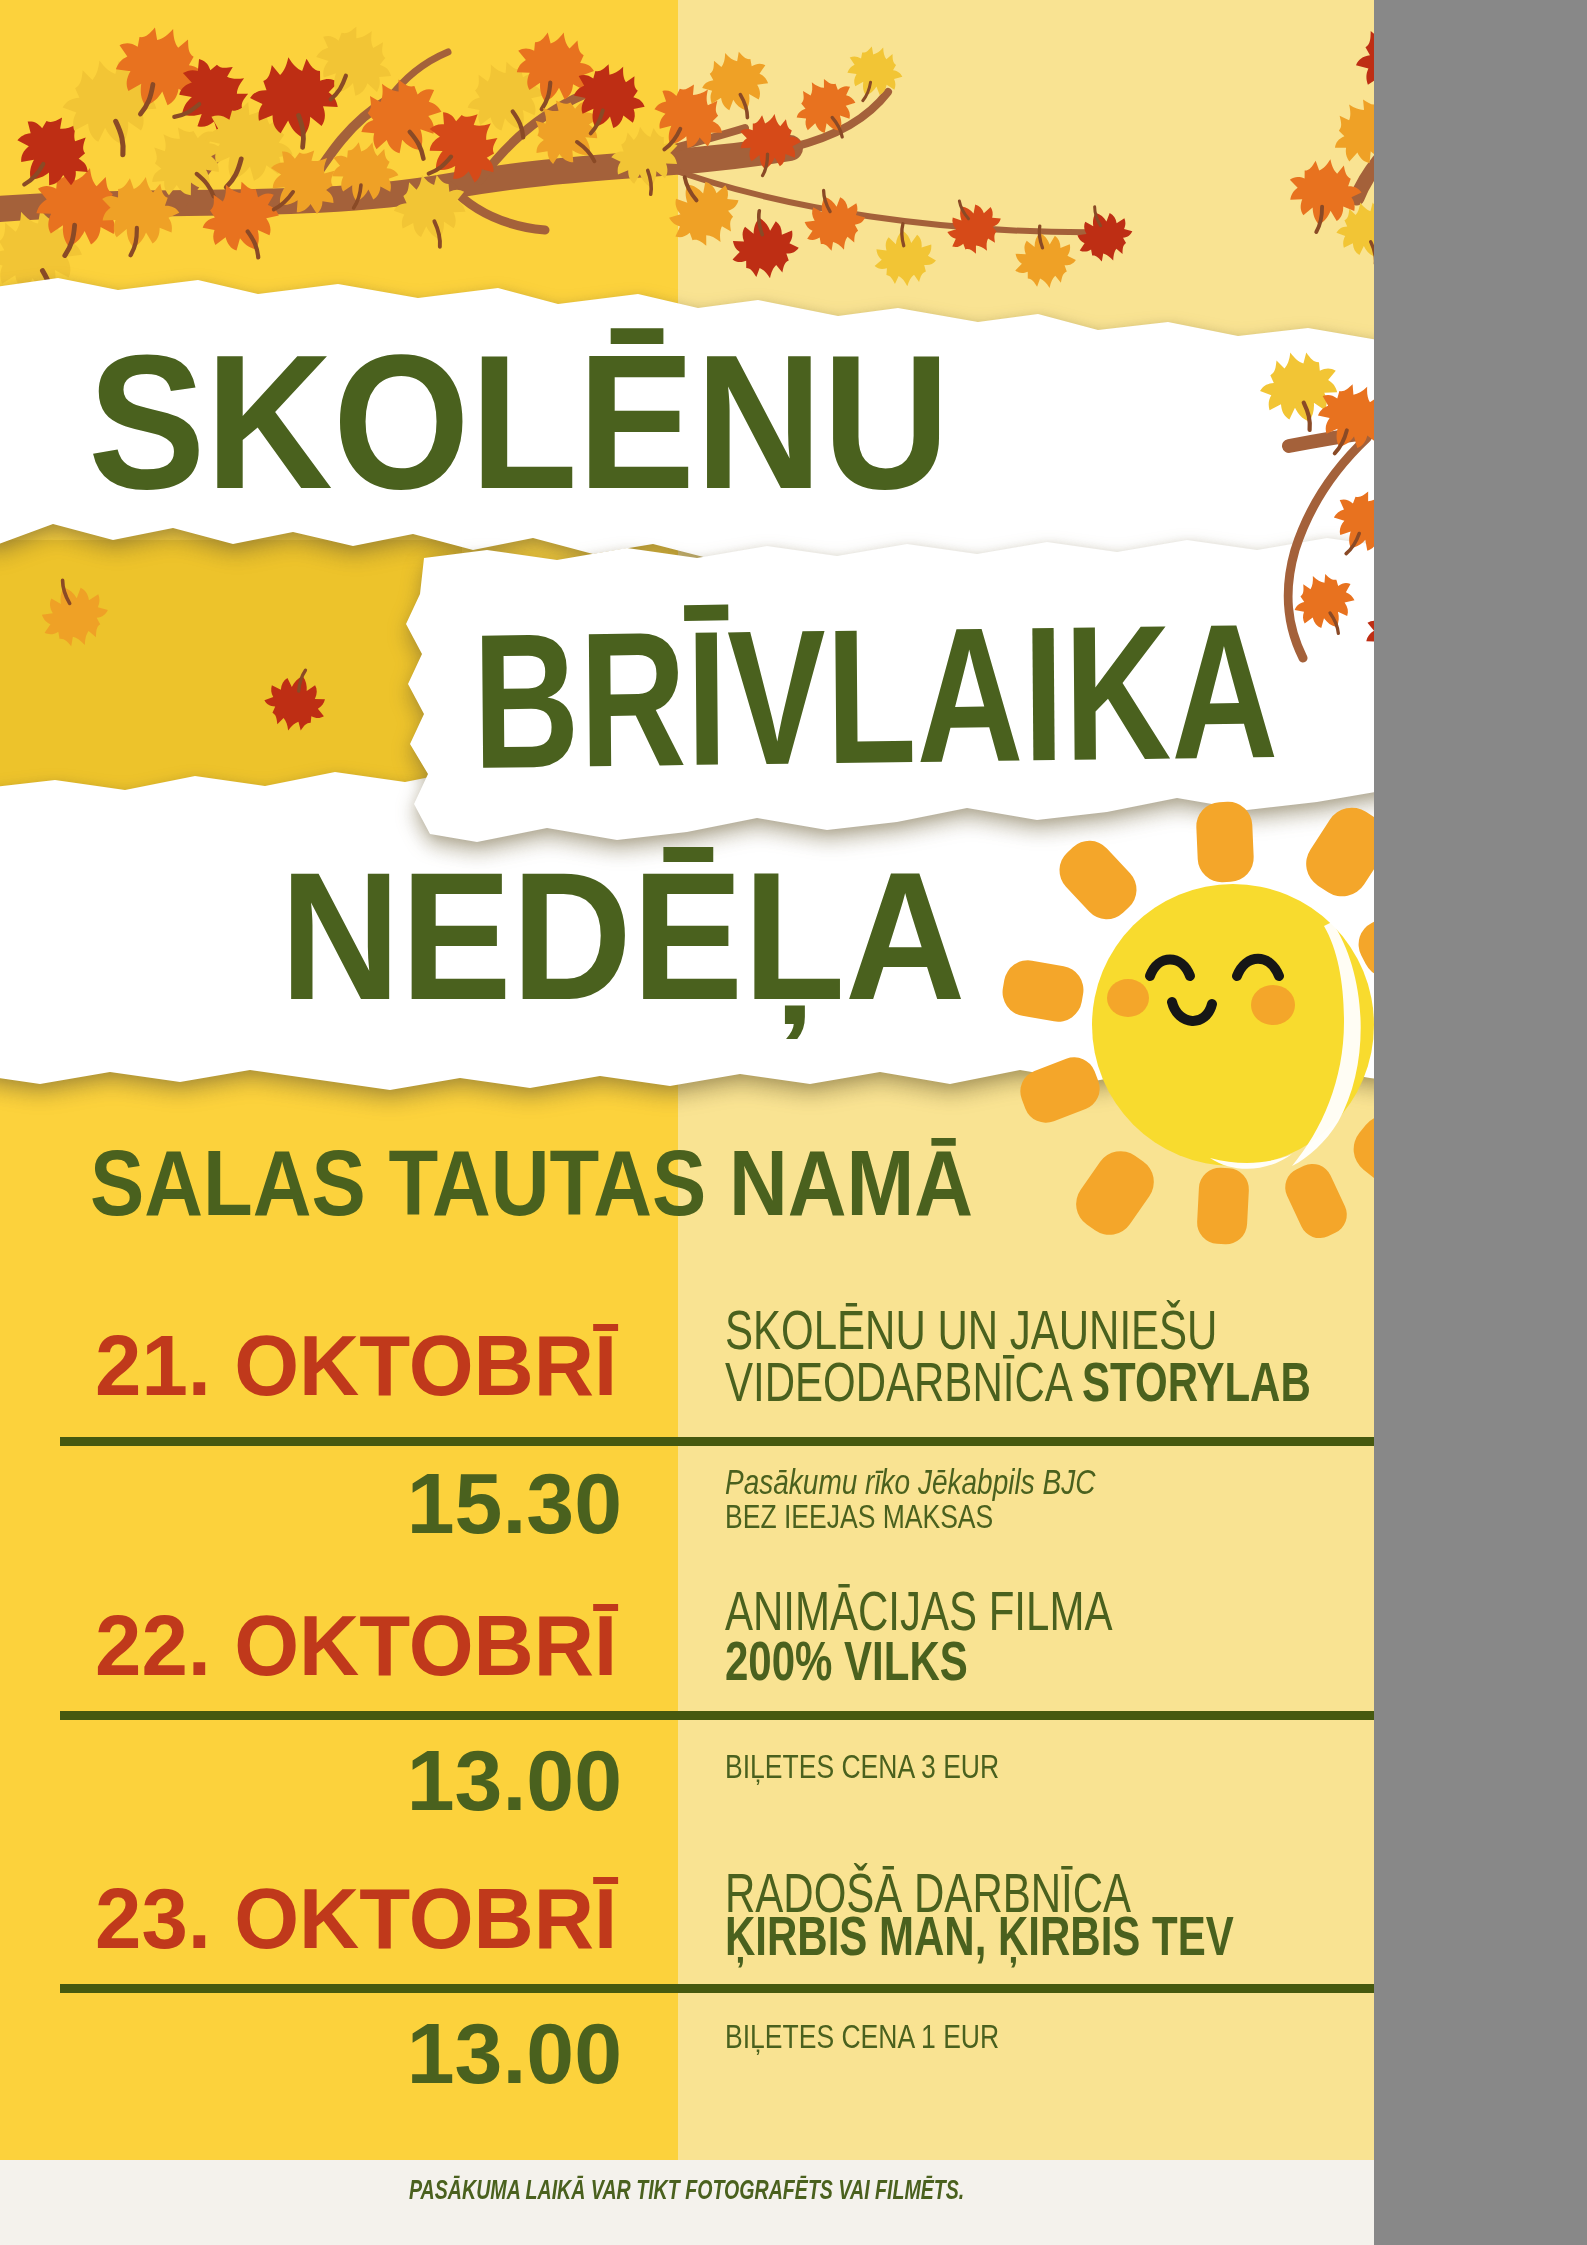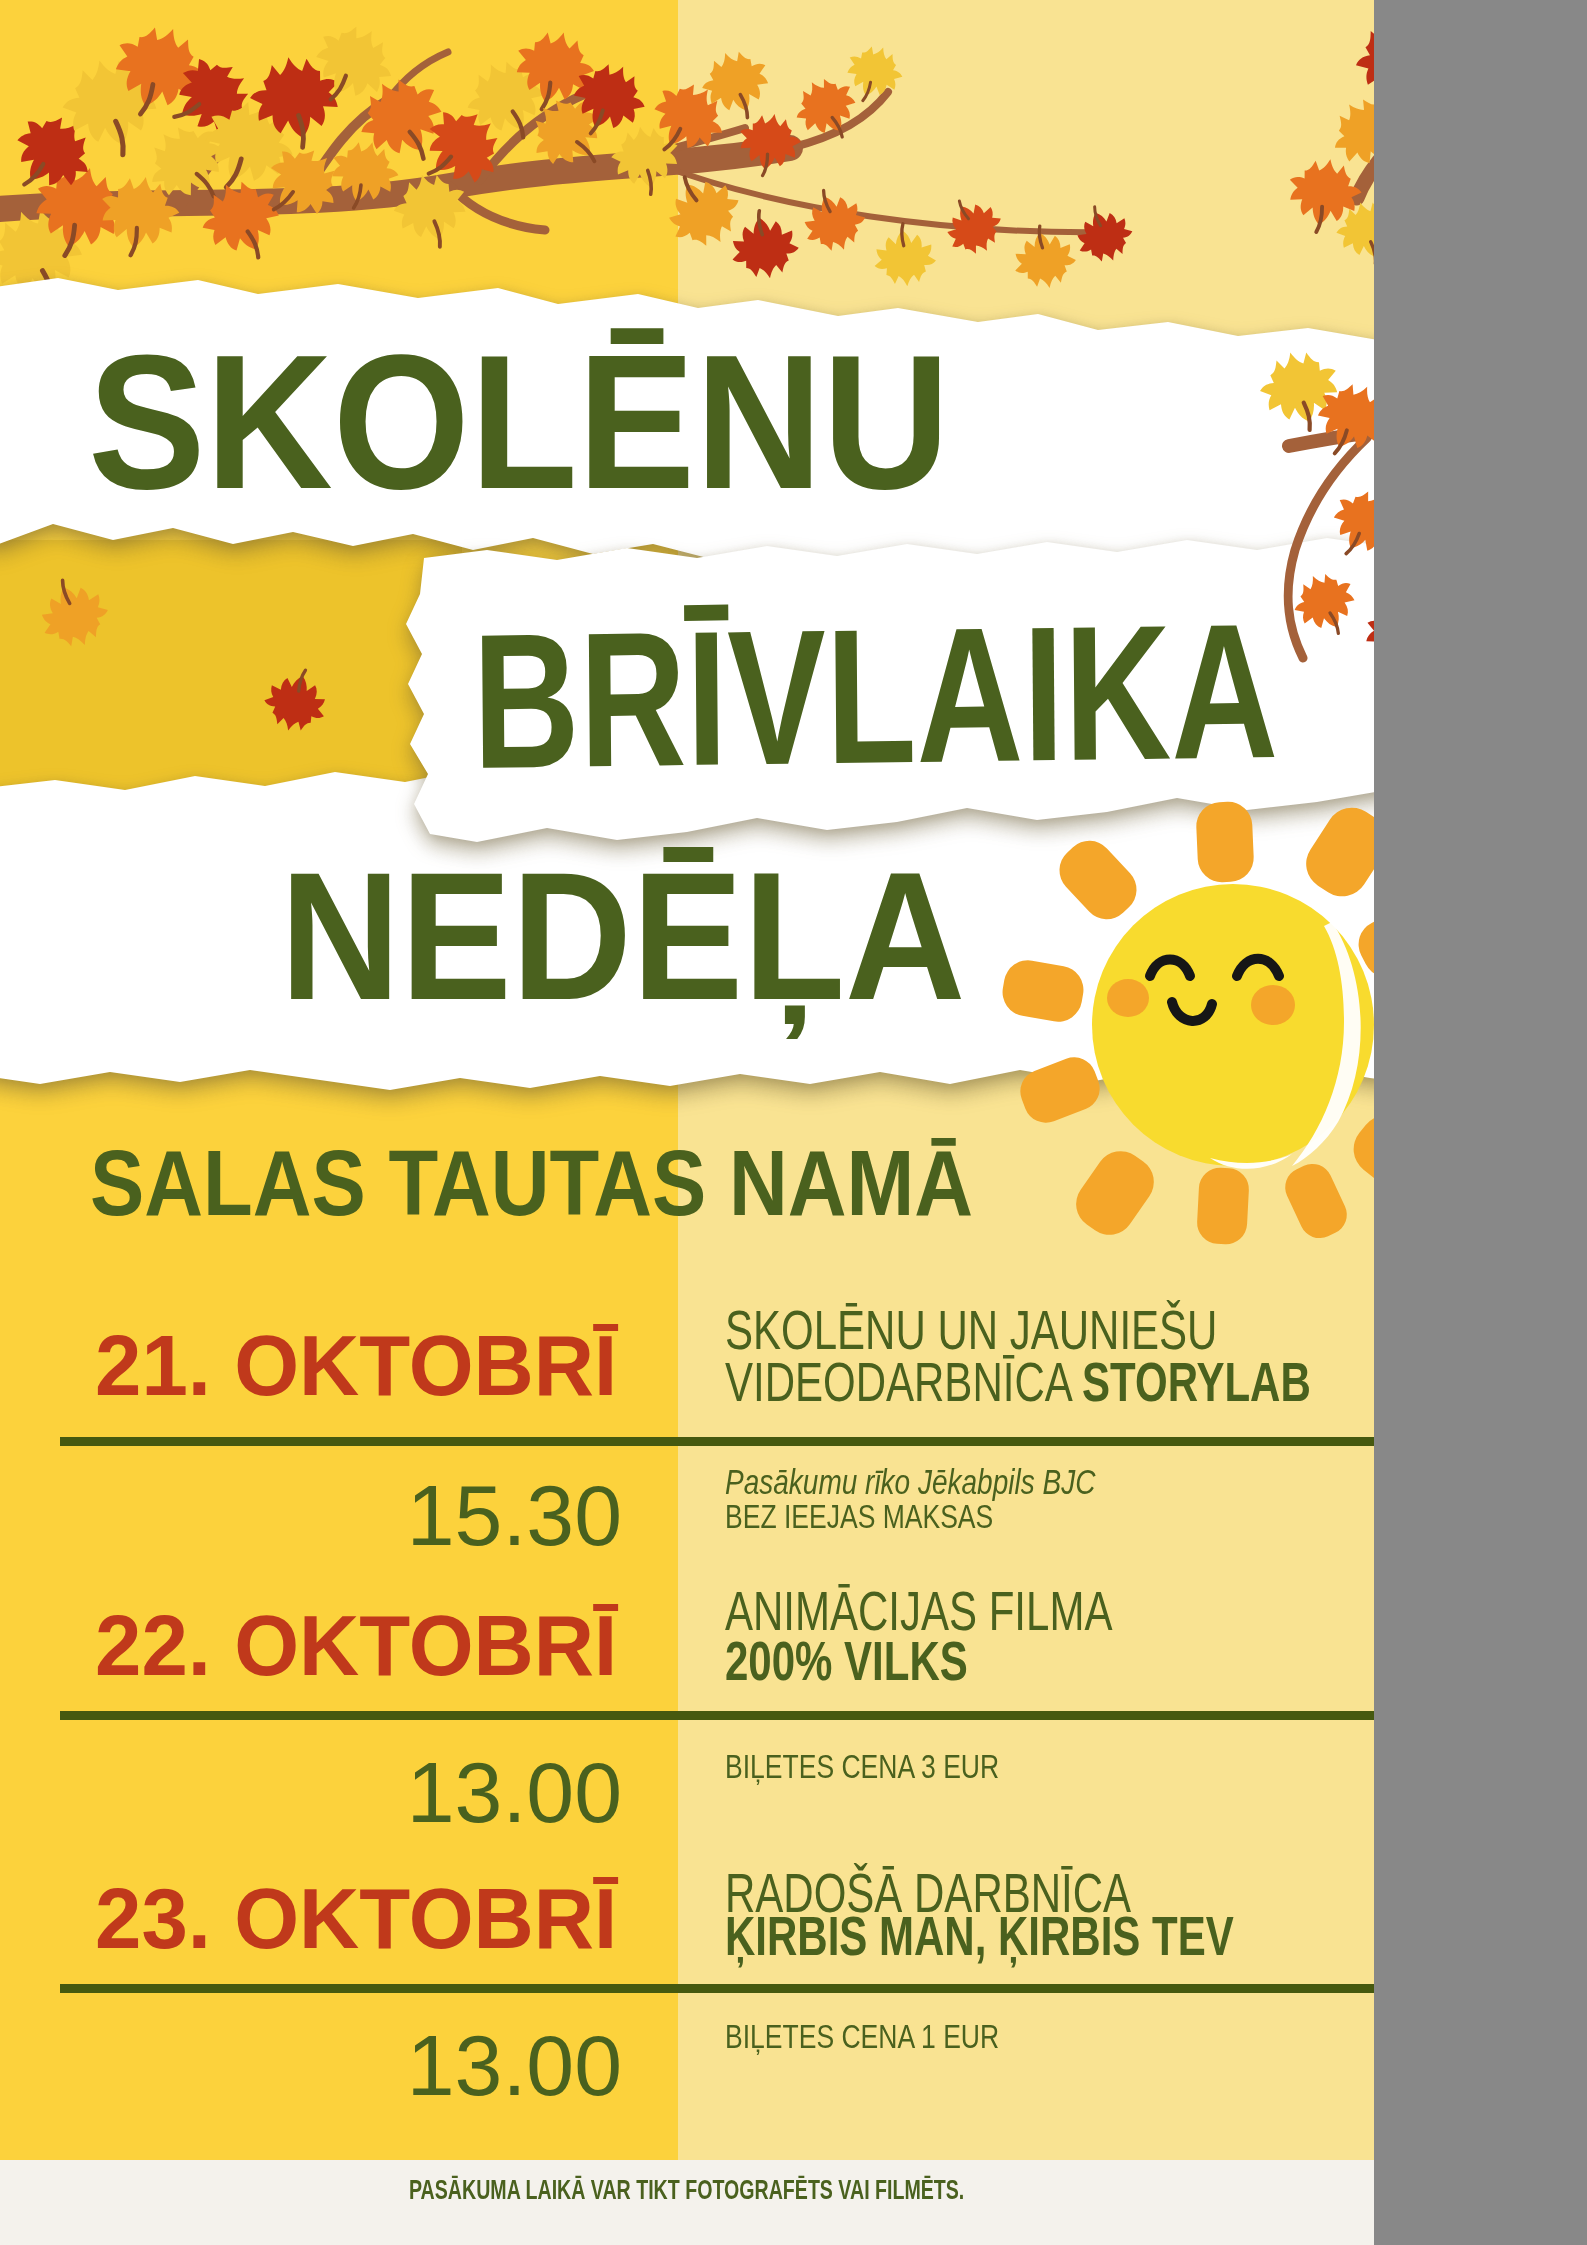--- a/index.html
+++ b/index.html
@@ -28,31 +28,31 @@
   #strip2 .strip{clip-path:polygon(32px 26px,95px 18px,165px 28px,235px 16px,305px 26px,375px 14px,445px 24px,515px 12px,585px 22px,655px 10px,725px 20px,795px 8px,865px 18px,935px 6px,1005px 16px,1075px 6px,1145px 14px,1195px 10px,1195px 255px,1135px 260px,1065px 272px,995px 258px,925px 270px,855px 278px,785px 266px,715px 280px,645px 288px,575px 276px,505px 290px,435px 298px,365px 286px,295px 300px,225px 308px,155px 296px,85px 310px,38px 302px,22px 272px,36px 242px,18px 212px,32px 182px,16px 152px,30px 122px,14px 92px,28px 62px);}
 
   .txt{position:absolute;white-space:nowrap;line-height:1;z-index:7;}
   .title{font-weight:700;color:var(--green);transform-origin:0 0;}
   #t1{left:88px;top:326px;font-size:192px;transform:scaleX(.918);}
   #t2{left:472px;top:606px;font-size:192px;transform:scaleX(.77) rotate(-.6deg);}
   #t3{left:280px;top:845px;font-size:182px;transform:scaleX(.916);}
   #venue{left:90px;top:1137px;font-size:93px;font-weight:700;color:var(--green);transform:scaleX(.875);transform-origin:0 0;}
 
   .date{left:95px;font-size:86px;font-weight:700;color:var(--red);transform:scaleX(.97);transform-origin:0 0;}
-  .time{left:0;width:622px;text-align:right;font-size:86px;font-weight:400;color:var(--green);margin-top:12px;}
+  .time{left:0;width:622px;text-align:right;font-size:86px;font-weight:700;color:var(--green);}
   .evt{left:725px;font-size:56px;font-weight:400;color:var(--green);transform:scaleX(.75);transform-origin:0 0;}
   .evt b{font-weight:700;}
   .note{left:725px;font-size:34px;font-weight:400;color:var(--green);transform:scaleX(.78);transform-origin:0 0;}
   .note-italic{left:725px;font-size:35px;font-style:italic;color:var(--green);transform:scaleX(.8);transform-origin:0 0;}
   .divider{position:absolute;left:60px;width:1398px;height:9px;background:var(--line);z-index:7;}
 
   .footer{position:absolute;left:0;top:2160px;width:1587px;height:85px;background:var(--footer_bg);z-index:8;}
   .footer-line{position:absolute;width:100%;text-align:center;font-size:28px;font-weight:700;color:var(--green);line-height:1;z-index:9;}
   .footer-line span{display:inline-block;transform:scaleX(.7);transform-origin:50% 0;white-space:nowrap;}
-  #fl1{top:2176px;} #fl2{top:2208px;}
+  #fl1{top:2176px;font-style:italic;} #fl2{top:2208px;}
 </style>
 </head>
 <body>
 
 <div class="poster">
 
   <div class="band-left"></div>
   <div class="band-right"></div>
   <div class="mustard"></div>
 

